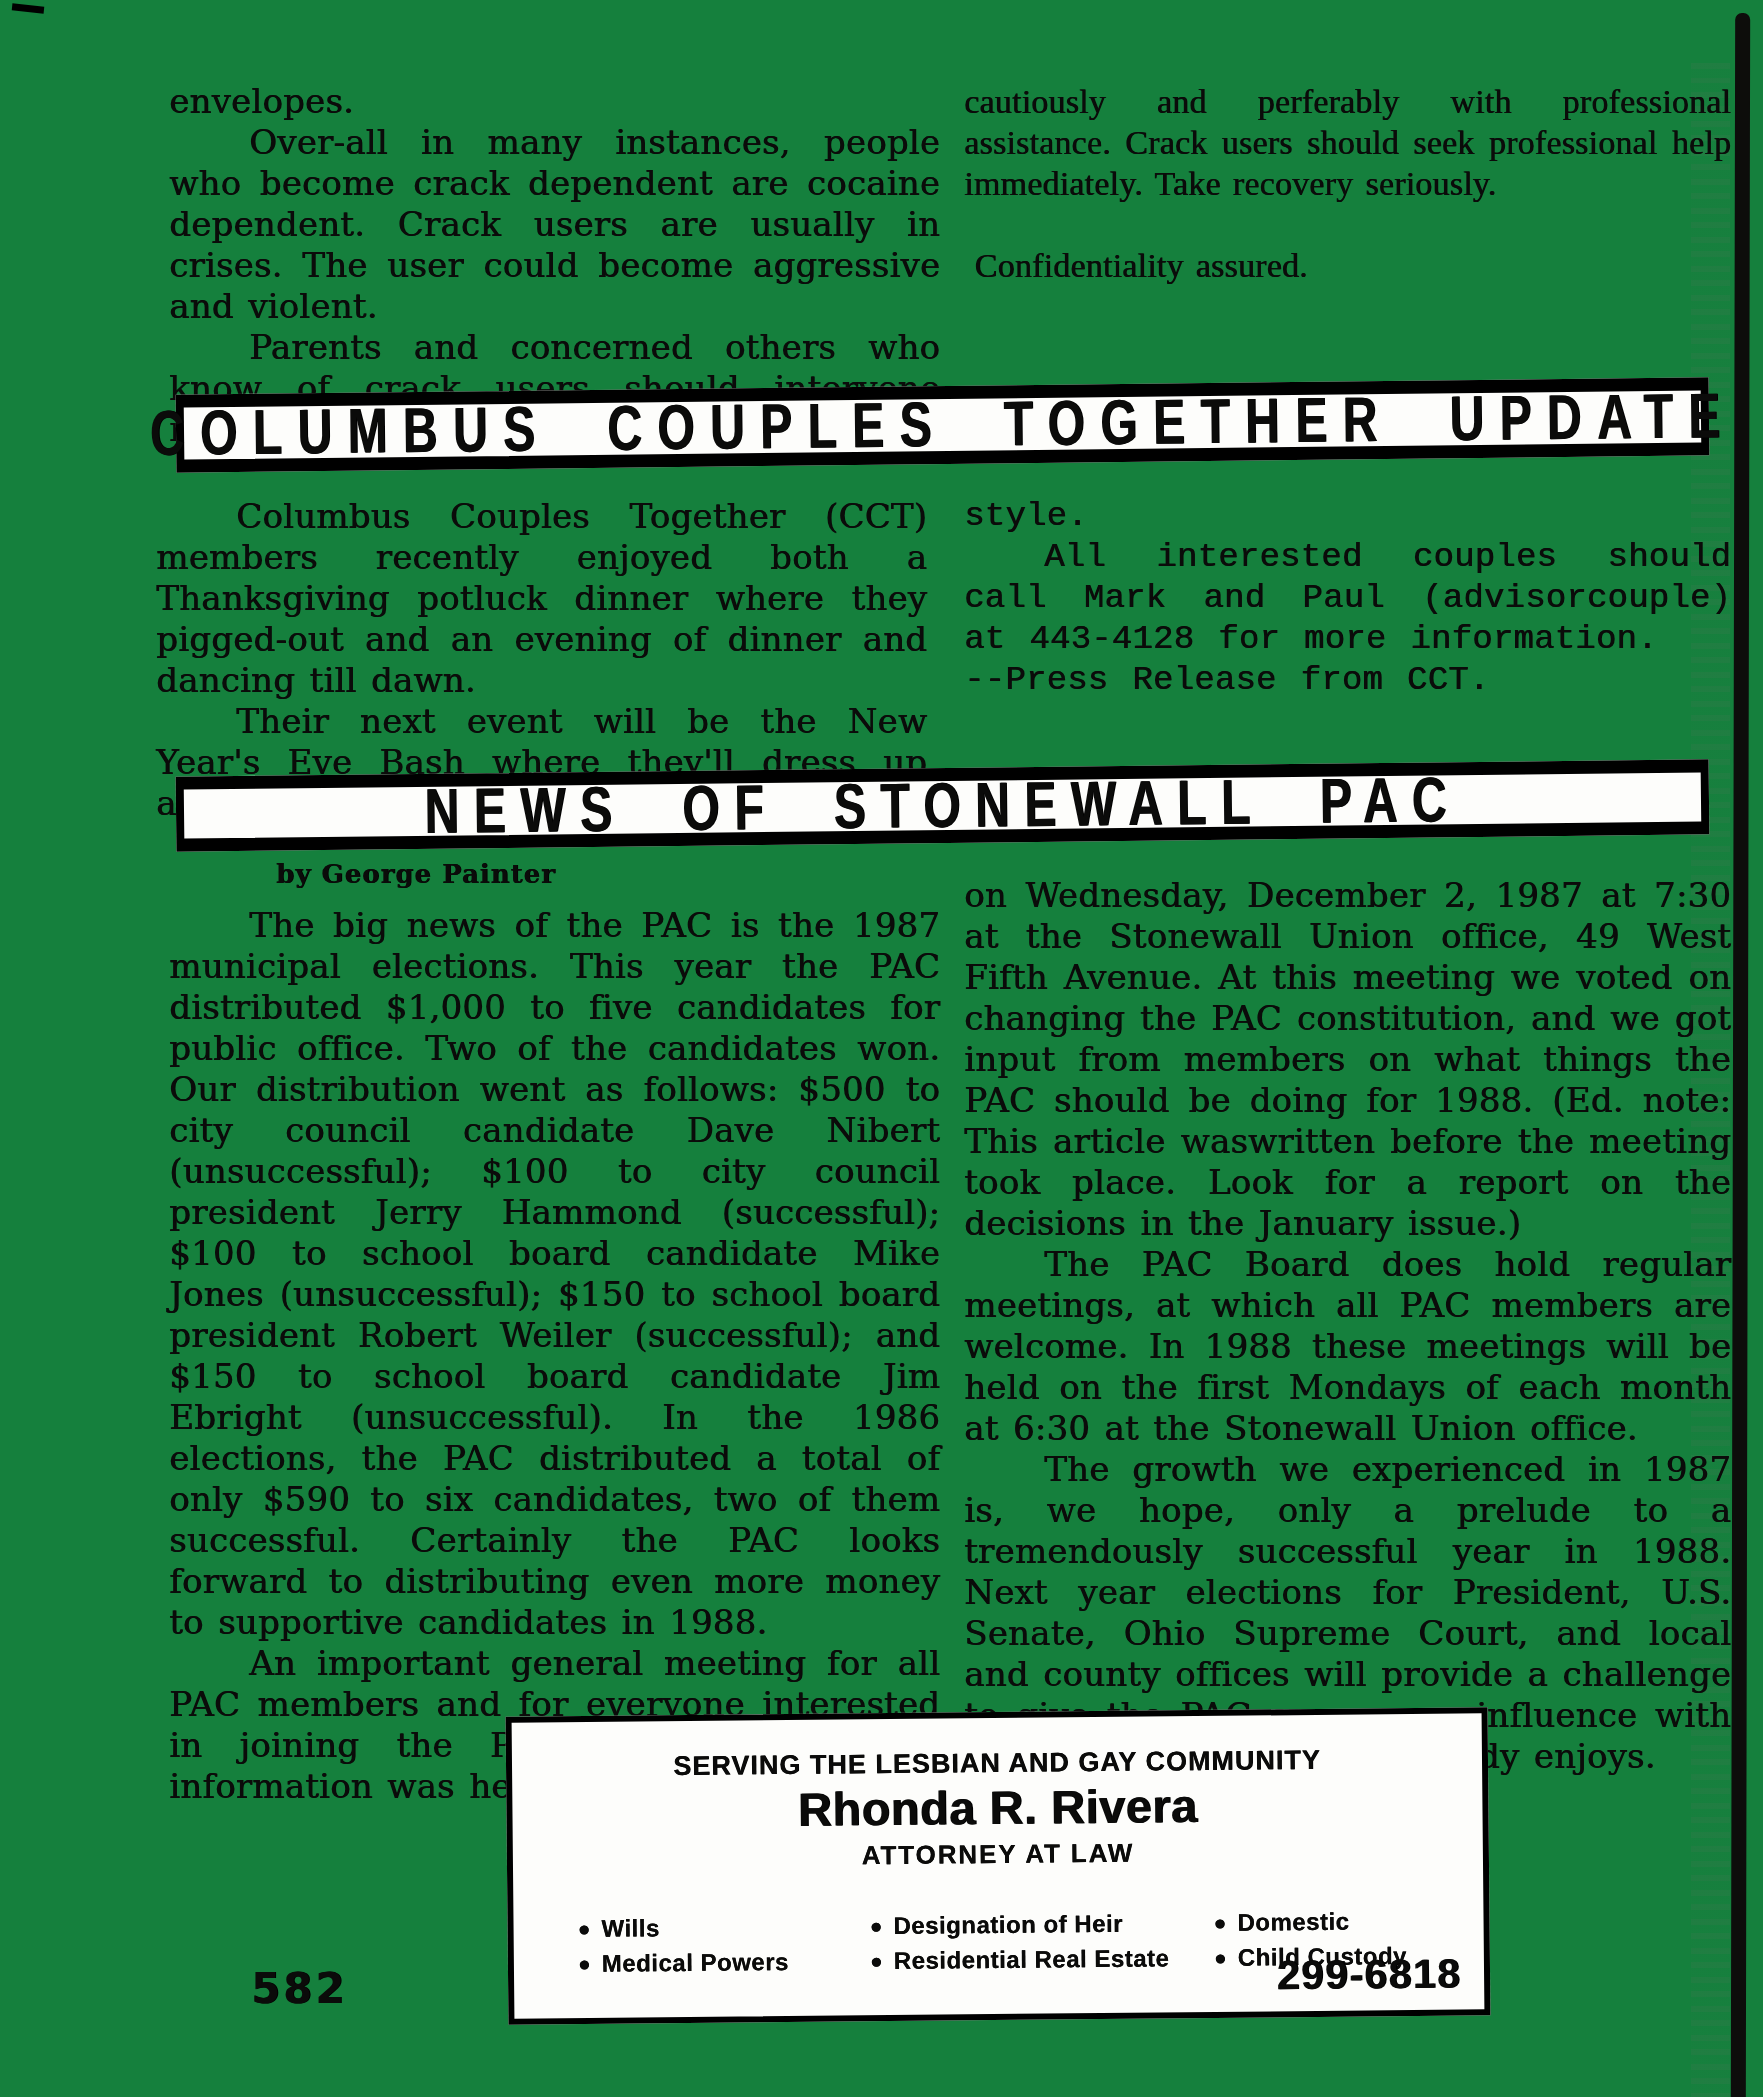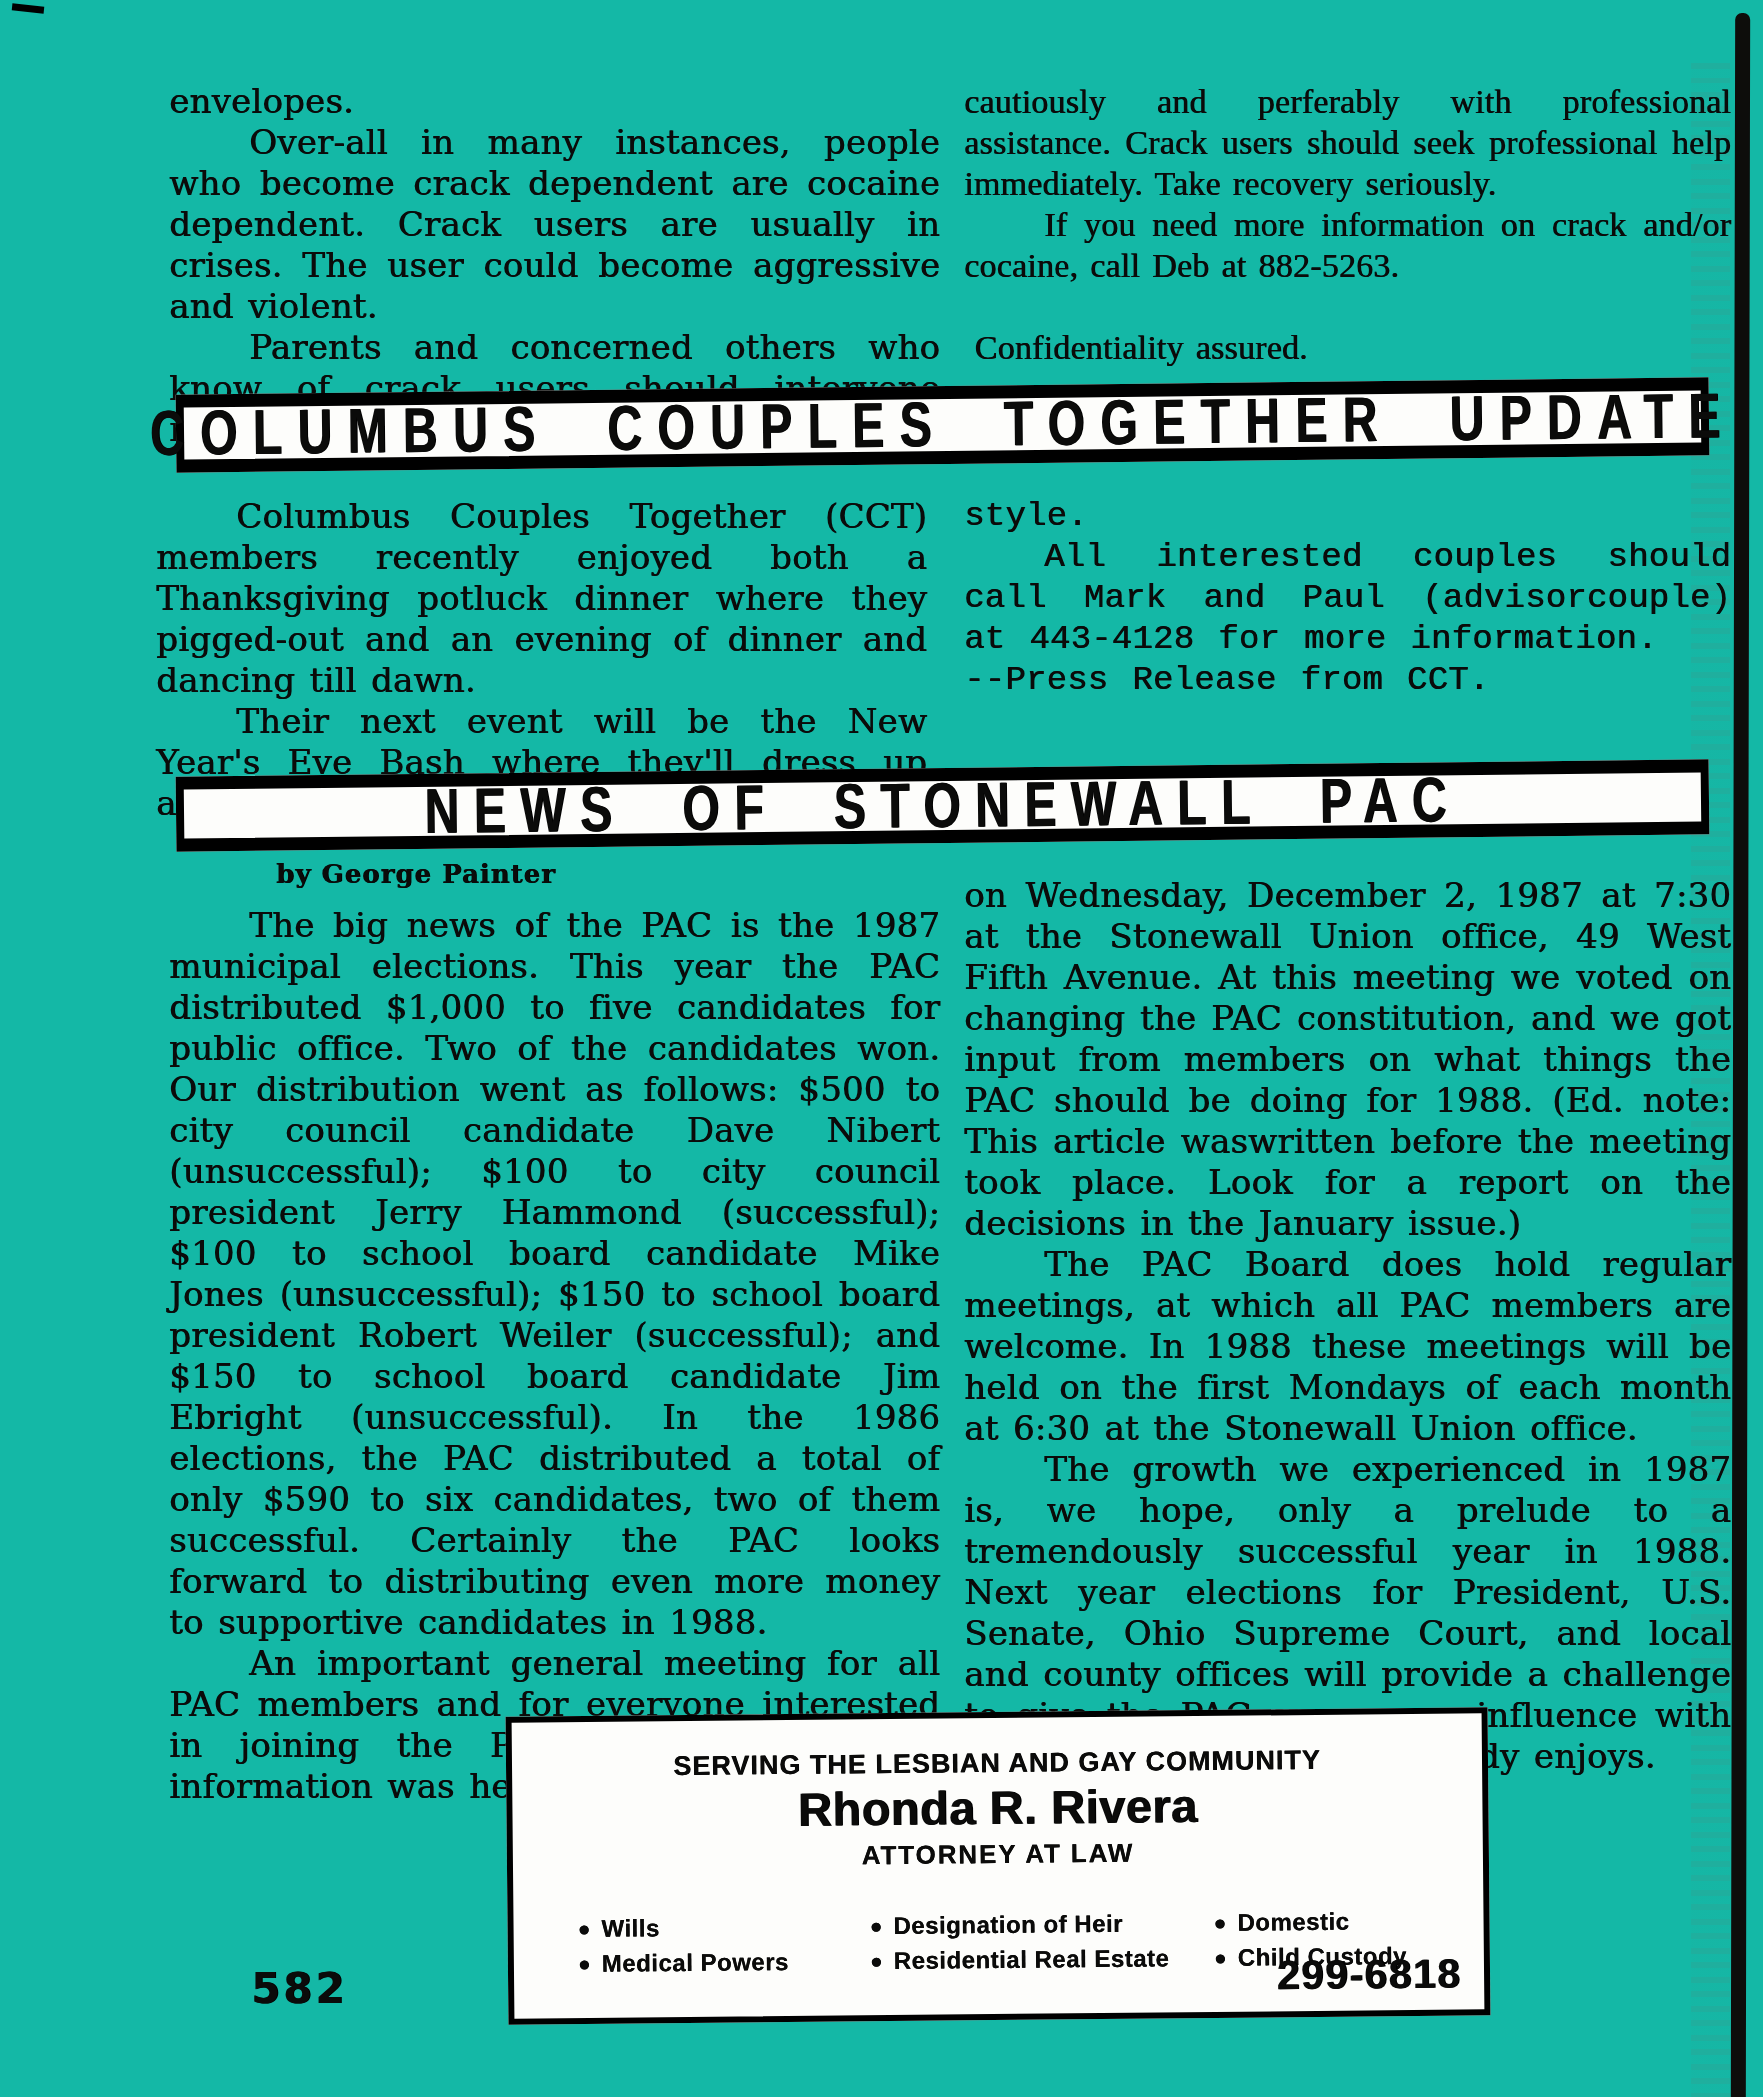--- a/index.html
+++ b/index.html
@@ -1,18 +1,18 @@
 <!DOCTYPE html>
 <html style="font-size:7.7px"><head>
 <meta charset="utf-8">
 <style>
   html,body { margin:0; padding:0; background:#d8d8d2; }
   .page {
     position:relative; width:1763px; height:2097px;
-    background:#14b8a6; overflow:hidden; color:#0b0b0a;
+    background:#15803d; overflow:hidden; color:#0b0b0a;
   }
   
   .col {
     position:absolute;
     font-family:"DejaVu Serif", serif;
     font-size:34px; line-height:41px;
     text-align:justify; text-justify:inter-word;
     word-spacing:3.4px; letter-spacing:0.2px;
     text-shadow:0.7px 0 0 currentColor;
   }
@@ -114,21 +114,20 @@
   <div class="binding-bar"></div>
 
   <section class="col" style="left:169px; top:81px; width:771px;">
     <p>envelopes.</p>
     <p class="ind">Over-all in many instances, people who become crack dependent are cocaine dependent. Crack users are usually in crises. The user could become aggressive and violent.</p>
     <p class="ind">Parents and concerned others who know of crack users should intervene immediately but</p>
   </section>
 
   <section class="col" style="left:964px; top:81px; width:767px;font-family:Liberation Serif, serif;">
     <p>cautiously and perferably with professional assistance. Crack users should seek professional help immediately. Take recovery seriously.</p>
-    <p class="ind">If you need more information on crack and/or cocaine, call Deb at 882-5263.</p>
     <p class="gap-top">Confidentiality assured.</p>
   </section>
 
   <div class="headline-box" style="top:386px; height:78px;">
     <span class="hl">COLUMBUS COUPLES TOGETHER UPDATE</span>
   </div>
 
   <section class="col" style="left:156px; top:496px; width:771px;">
     <p class="ind">Columbus Couples Together (CCT) members recently enjoyed both a Thanksgiving potluck dinner where they pigged-out and an evening of dinner and dancing till dawn.</p>
     <p class="ind">Their next event will be the New Year's Eve Bash where they'll dress up and party down in</p>

